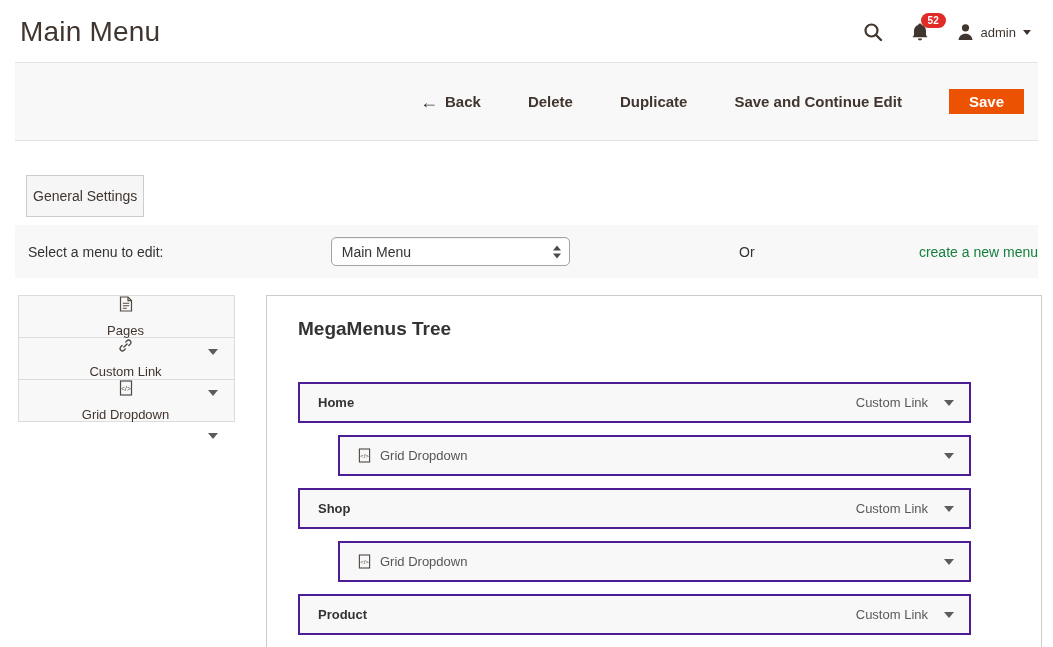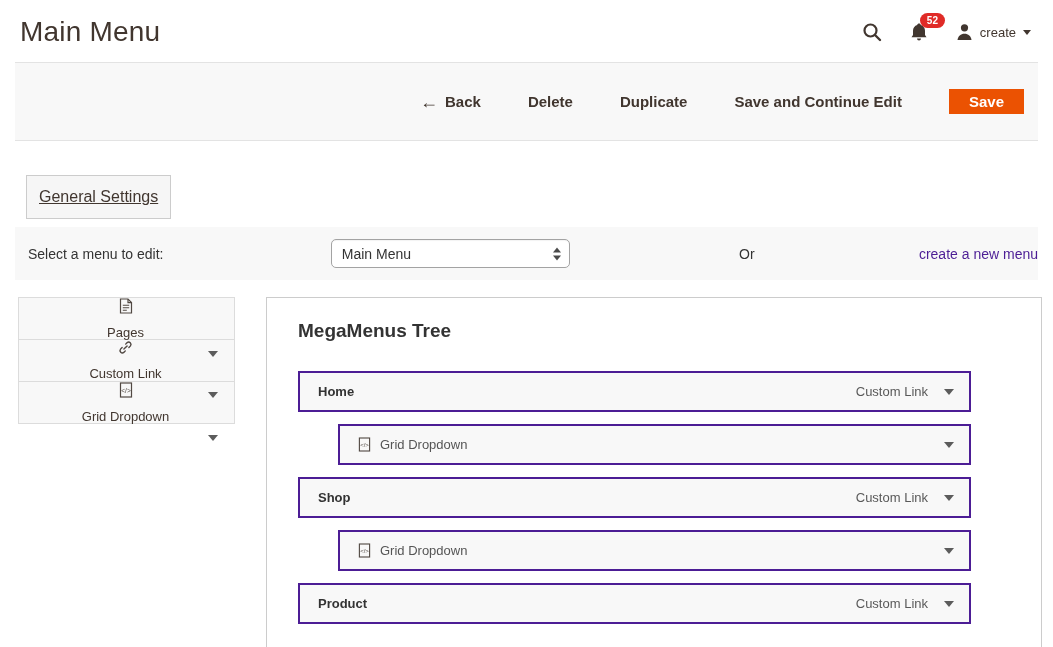--- a/index.html
+++ b/index.html
@@ -25,54 +25,54 @@
     border-bottom:1px solid #e3e3e3; height:79px; display:flex; align-items:center;
     justify-content:flex-end; gap:47px; padding-right:14px; }
   .tbtn { font-size:15px; font-weight:bold; color:#41362f; cursor:pointer; background:none; border:none;
     font-family:inherit; display:flex; align-items:center; gap:7px; }
   .back-arrow { font-size:18px; font-weight:normal; line-height:1; }
   .save-btn { background:#eb5202; border:1px solid #eb5202; color:#fff; font-weight:bold;
     font-size:15px; padding:3px 19px; cursor:pointer; font-family:inherit; }
 
   
   .tabs { margin:34px 0 0 26px; display:flex; align-items:flex-start; }
-  .tab { border:1px solid #ccc; background:#f6f6f6; padding:12px 12px; font-size:16px;
-    color:#41362f; margin-right:5px; cursor:pointer;text-decoration:underline; }
+  .tab { border:1px solid #ccc; background:#f6f6f6; padding:12px 6px; font-size:14px;
+    color:#41362f; margin-right:5px; cursor:pointer; }
   .tab.active { background:#fff; border-bottom:none; padding-bottom:17px; }
 
   
   .select-band { margin:8px 15px 0; background:#f8f8f8; height:53px; display:flex;
     align-items:center; padding-left:13px; font-size:14px; color:#333;justify-content:space-between; }
   .select-box { position:relative; margin-left:8px; width:239px; height:29px; background:#fff;
     border:1px solid #a3a3a3; border-radius:5px; display:flex; align-items:center;
     padding:0 26px 0 10px; font-size:14px; cursor:pointer;
     box-shadow:inset 0 1px 1px rgba(0,0,0,.05); }
   .stepper { position:absolute; right:8px; top:50%; transform:translateY(-50%);
     display:flex; flex-direction:column; gap:3px; }
   .arr-up { width:0; height:0; border-left:4px solid transparent; border-right:4px solid transparent;
     border-bottom:5px solid #4a4a4a; }
   .arr-dn { width:0; height:0; border-left:4px solid transparent; border-right:4px solid transparent;
     border-top:5px solid #4a4a4a; }
   .or-text { margin-left:10px; }
-  .blue-link { color:#4c1d95; margin-left:5px; text-decoration:none; cursor:pointer; }
+  .blue-link { color:#15803d; margin-left:5px; text-decoration:none; cursor:pointer; }
 
   
   .content { display:flex; align-items:flex-start; margin:17px 11px 0 18px; }
 
   .sidebar { width:217px; border:1px solid #dcdcdc; border-bottom:none; }
   .side-item { height:42px; background:#f8f8f8; border-bottom:1px solid #dcdcdc;
     display:flex; align-items:center; padding:0 16px 0 14px; font-size:13px;
     color:#41362f; cursor:pointer; gap:11px;flex-direction:column; }
   .side-item .caret-sm { margin-left:auto; }
   .caret-sm { width:0; height:0; border-left:5px solid transparent;
     border-right:5px solid transparent; border-top:6px solid #5c5c5c; }
 
   .panel { flex:1; margin-left:31px; border:1px solid #ccc; background:#fff;
     height:420px; padding:22px 0 0 31px; }
-  .panel-title { font-size:19px; font-weight:bold; color:#333; margin-bottom:29px; }
+  .panel-title { font-size:19px; font-weight:bold; color:#333; margin-bottom:42px; }
   .tree { width:673px; }
   .trow { height:41px; background:#f8f8f8; border:2px solid #4c1d95; display:flex;
     align-items:center; padding:0 15px 0 18px; margin-bottom:12px; font-size:13px; cursor:pointer; }
   .trow.child { margin-left:40px; }
   .trow-label { font-weight:bold; color:#333; }
   .trow.child .trow-label { font-weight:normal; color:#555; margin-left:9px; }
   .trow-right { margin-left:auto; display:flex; align-items:center; gap:16px; }
   .trow-type { color:#595959; }
   .icon { display:inline-flex; color:#514943; flex:none; }
 </style>
@@ -95,21 +95,21 @@
         </svg>
       <span class="badge">52</span>
     </span>
     <span class="user-box">
       <span class="icon">
         <svg width="17" height="18" viewBox="0 0 17 18" fill="#41362f">
             <circle cx="8.5" cy="4.8" r="3.6"></circle>
             <path d="M1.5 17c.4-4 3.3-6.3 7-6.3s6.6 2.3 7 6.3z"></path>
           </svg>
       </span>
-      <span class="username">create</span>
+      <span class="username">admin</span>
       <span class="caret-dn"></span>
     </span>
   </div>
 </div>
 
 <div class="toolbar">
   <button class="tbtn">
     <span class="back-arrow">←</span>
     <span>Back</span>
   </button>

